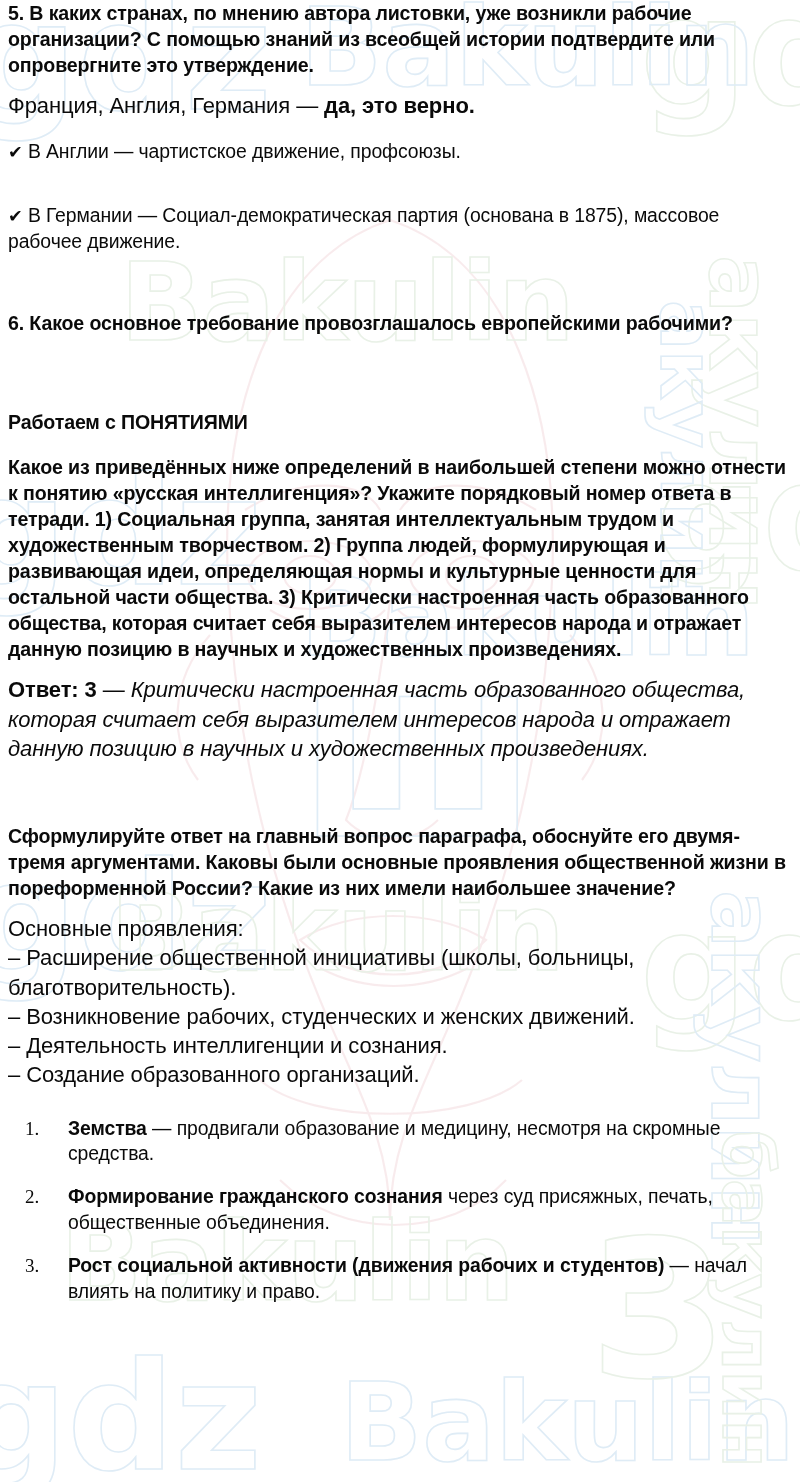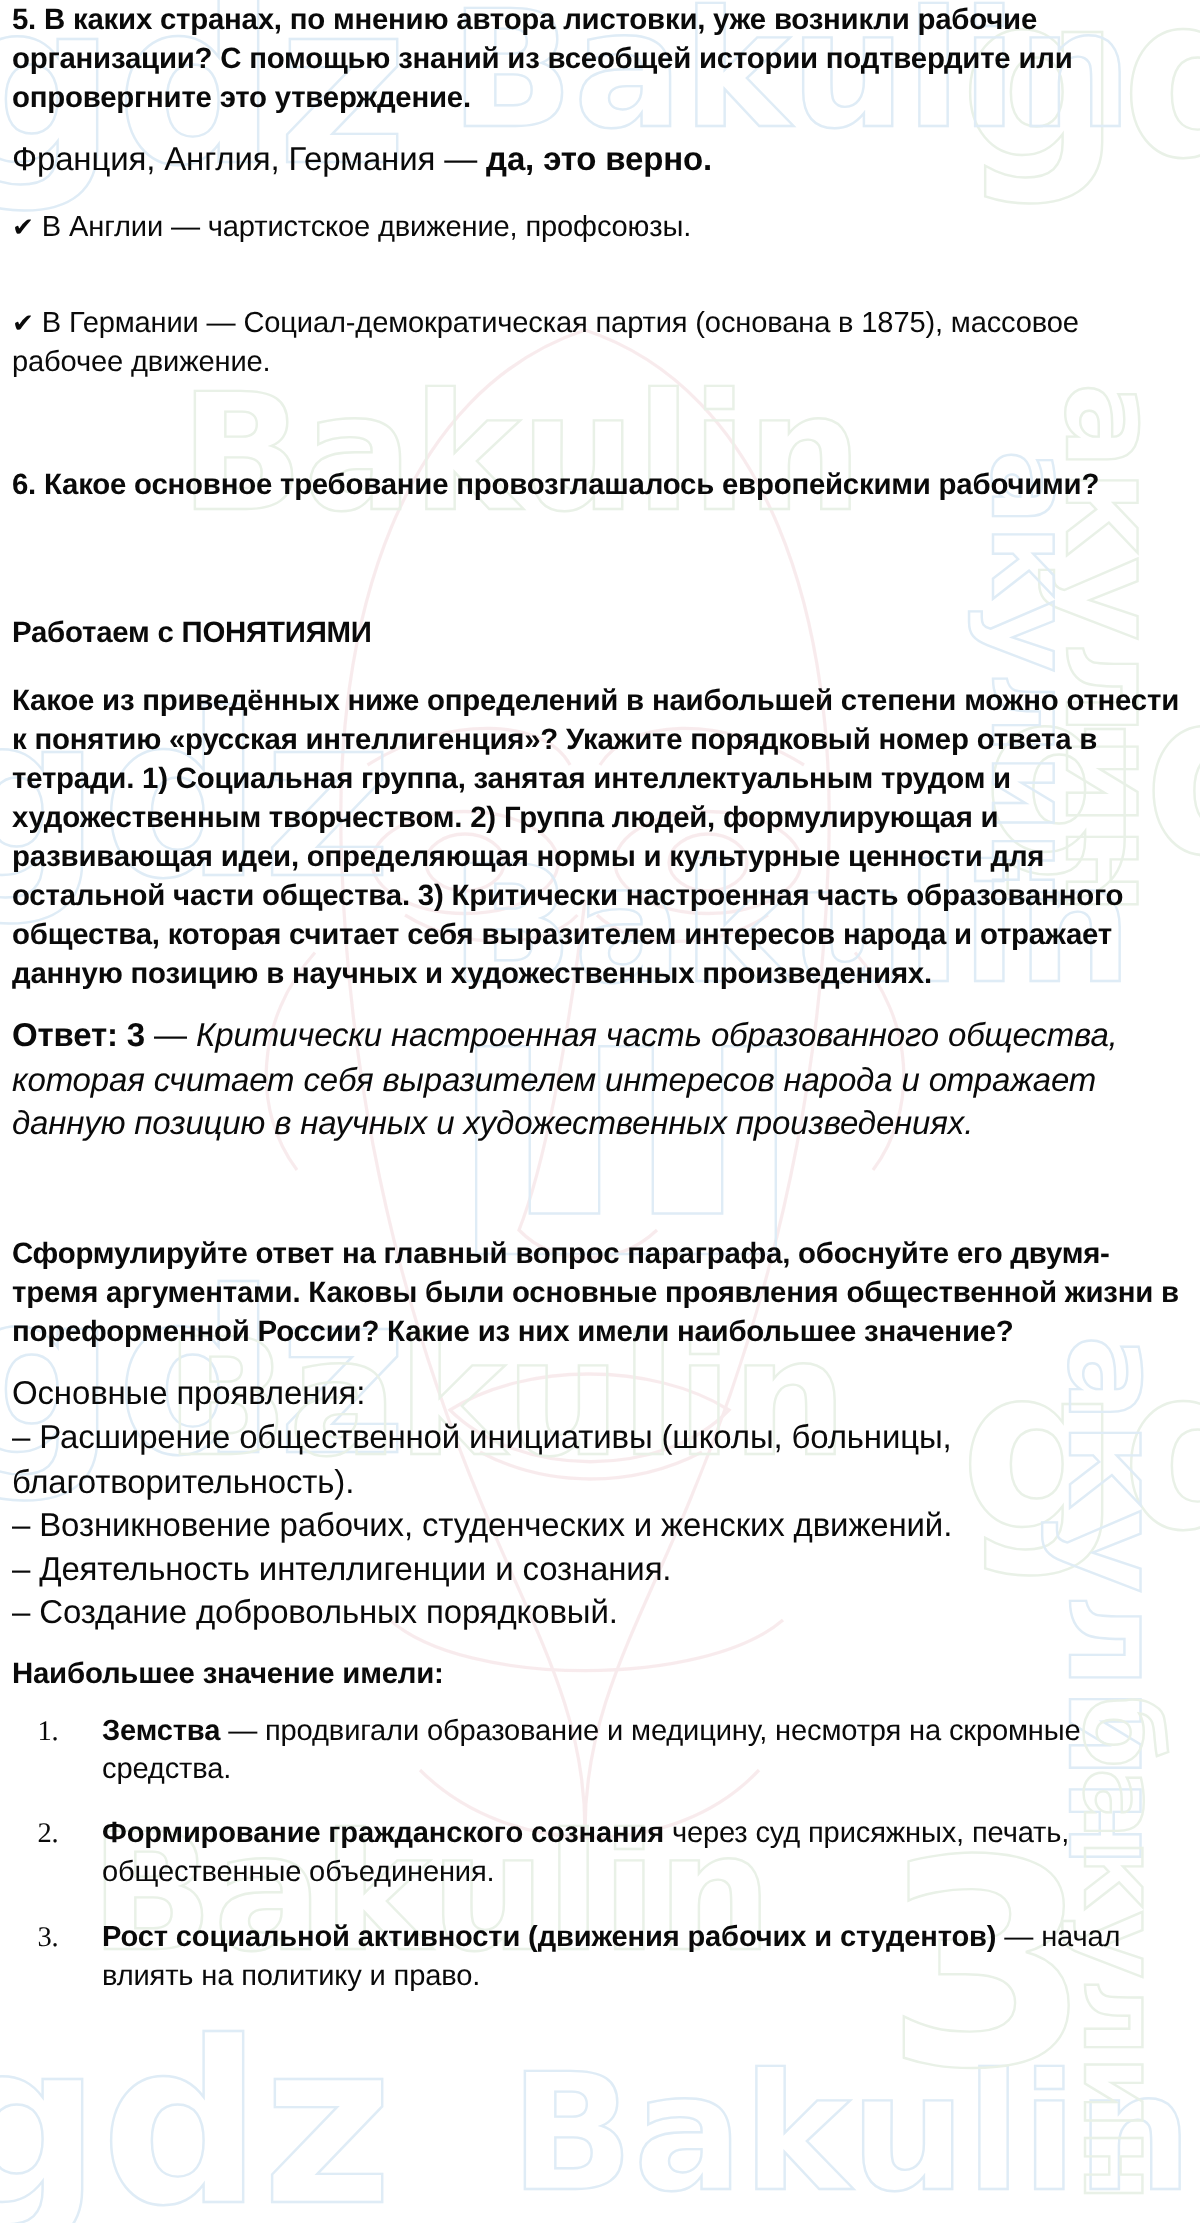--- a/index.html
+++ b/index.html
@@ -219,26 +219,25 @@
   <div>
     <p class="q-head">Сформулируйте ответ на главный вопрос параграфа, обоснуйте его двумя-тремя аргументами. Каковы были основные проявления общественной жизни в пореформенной России? Какие из них имели наибольшее значение?</p>
 
     <div class="gap-s"></div>
 
     <div class="dash-list">
       <p class="para">Основные проявления:</p>
       <p class="para">– Расширение общественной инициативы (школы, больницы, благотворительность).</p>
       <p class="para">– Возникновение рабочих, студенческих и женских движений.</p>
       <p class="para">– Деятельность интеллигенции и сознания.</p>
-      <p class="para">– Создание добровольных порядковый.</p>
+      <p class="para">– Создание образованного организаций.</p>
     </div>
 
     <div class="gap-s"></div>
 
-    <p class="q-head">Наибольшее значение имели:</p>
 
     <div class="gap-s"></div>
 
     <ol class="num-list">
       <li><b>Земства</b><span> — продвигали образование и медицину, несмотря на скромные средства.</span></li>
       <li><b>Формирование гражданского сознания</b><span> через суд присяжных, печать, общественные объединения.</span></li>
       <li><b>Рост социальной активности (движения рабочих и студентов)</b><span> — начал влиять на политику и право.</span></li>
     </ol>
   </div>
 

